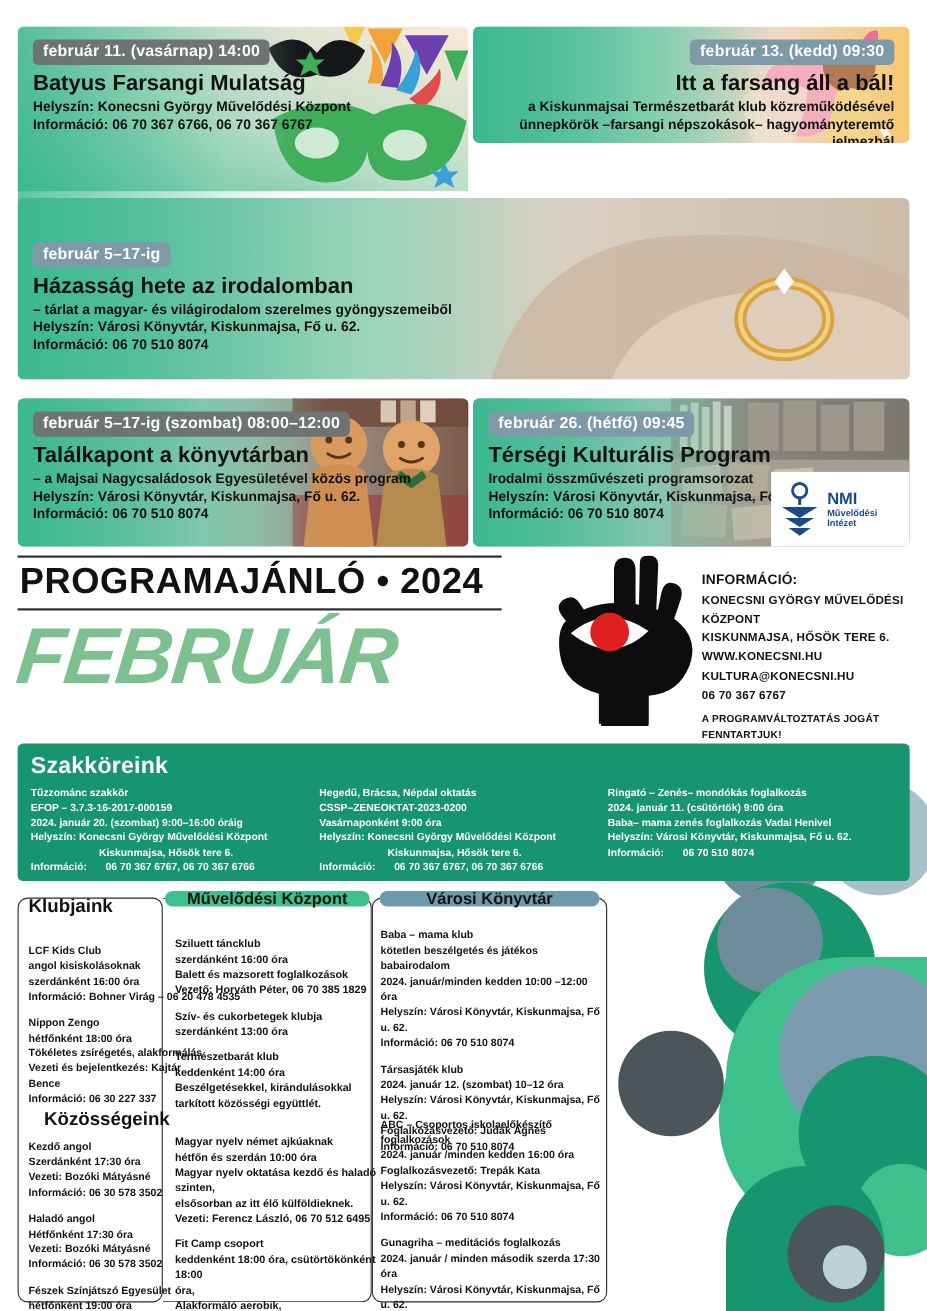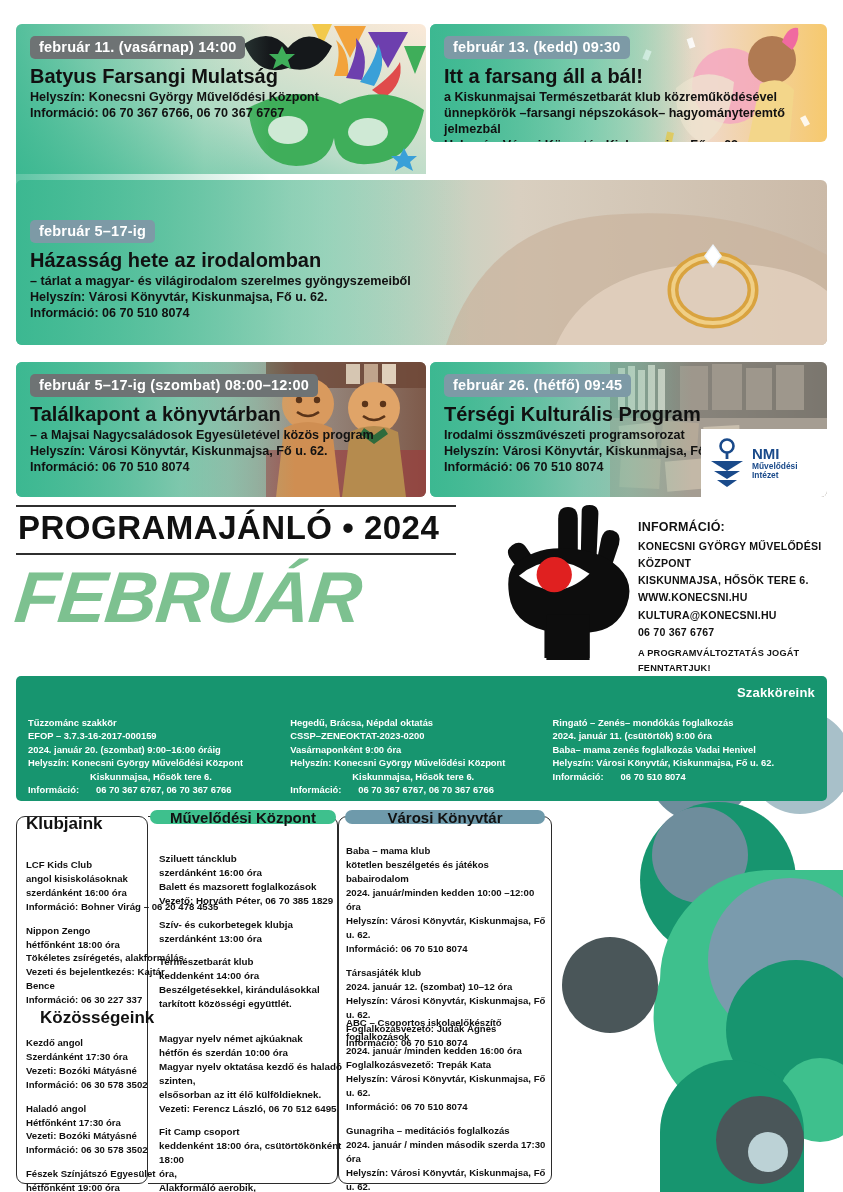--- a/index.html
+++ b/index.html
@@ -61,21 +61,21 @@
   .card-sub, .card-line {
     font-size: 12.6px;
     font-weight: bold;
     line-height: 1.28;
     color: #111;
   }
   .card-sub { font-weight: bold; }
 
   
   #card-batyus      { left:16px;  top:24px;  width:410px; height:166px; }
-  #card-farsang     { left:430px; top:24px;  width:397px; height:118px; }
+  #card-farsang     { left:430px; top:24px;  width:397px; height:106px;text-align:right; }
   #card-hazassag    { left:16px;  top:180px; width:811px; height:165px; }
   #card-talalkapont { left:16px;  top:362px; width:410px; height:135px; }
   #card-tersegi     { left:430px; top:362px; width:397px; height:135px; }
 
   
   #title-block { position:absolute; left:16px; top:505px; width:470px; z-index:4; }
   .rule { height:2px; background:#2f2f2f; width:440px; }
   #programajanlo {
     font-size: 33px; font-weight: bold; letter-spacing: .5px;
     color:#111; padding: 2px 0 6px 2px;
@@ -96,21 +96,21 @@
   #info-block .ttl { font-size:12.5px; font-weight:bold; color:#111; letter-spacing:.2px; margin-bottom:4px;}
   #info-block .ln  { font-size:10.6px; font-weight:bold; color:#111; letter-spacing:.2px; line-height:1.62; }
   #info-block .ln.small { font-size:9.2px; margin-top:5px; }
 
   
   #szakkoreink {
     position:absolute; left:16px; top:676px; width:811px; height:125px;
     background:#17956f; border-radius:5px; color:#fff; z-index:3;
     padding: 9px 12px;
   }
-  #szakkoreink h2 { font-size:13px; font-weight:bold; margin-bottom:16px; letter-spacing:.2px;text-align:right;}
+  #szakkoreink h2 { font-size:21px; font-weight:bold; margin-bottom:5px; letter-spacing:.2px;}
   .szak-cols { display:flex; gap:0; }
   .szak-col { width:33.33%; padding-right:8px; }
   .szak-col .l { font-size:9.4px; font-weight:bold; line-height:1.43; white-space:nowrap; }
   .szak-col .l.ind { padding-left:62px; }
   .szak-col .l.inf { display:flex; }
   .szak-col .l.inf span:first-child { width:68px; flex:none; }
 
   
   .col-box {
     position:absolute; z-index:3;

